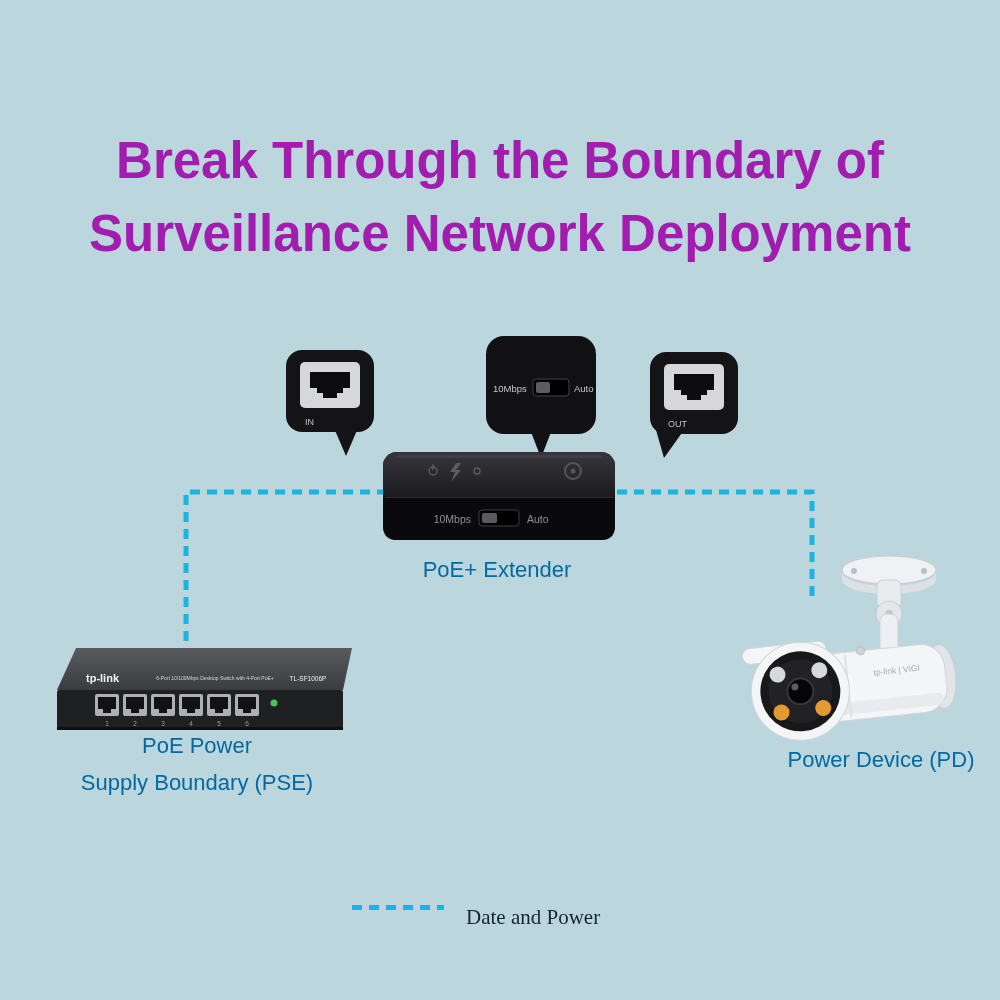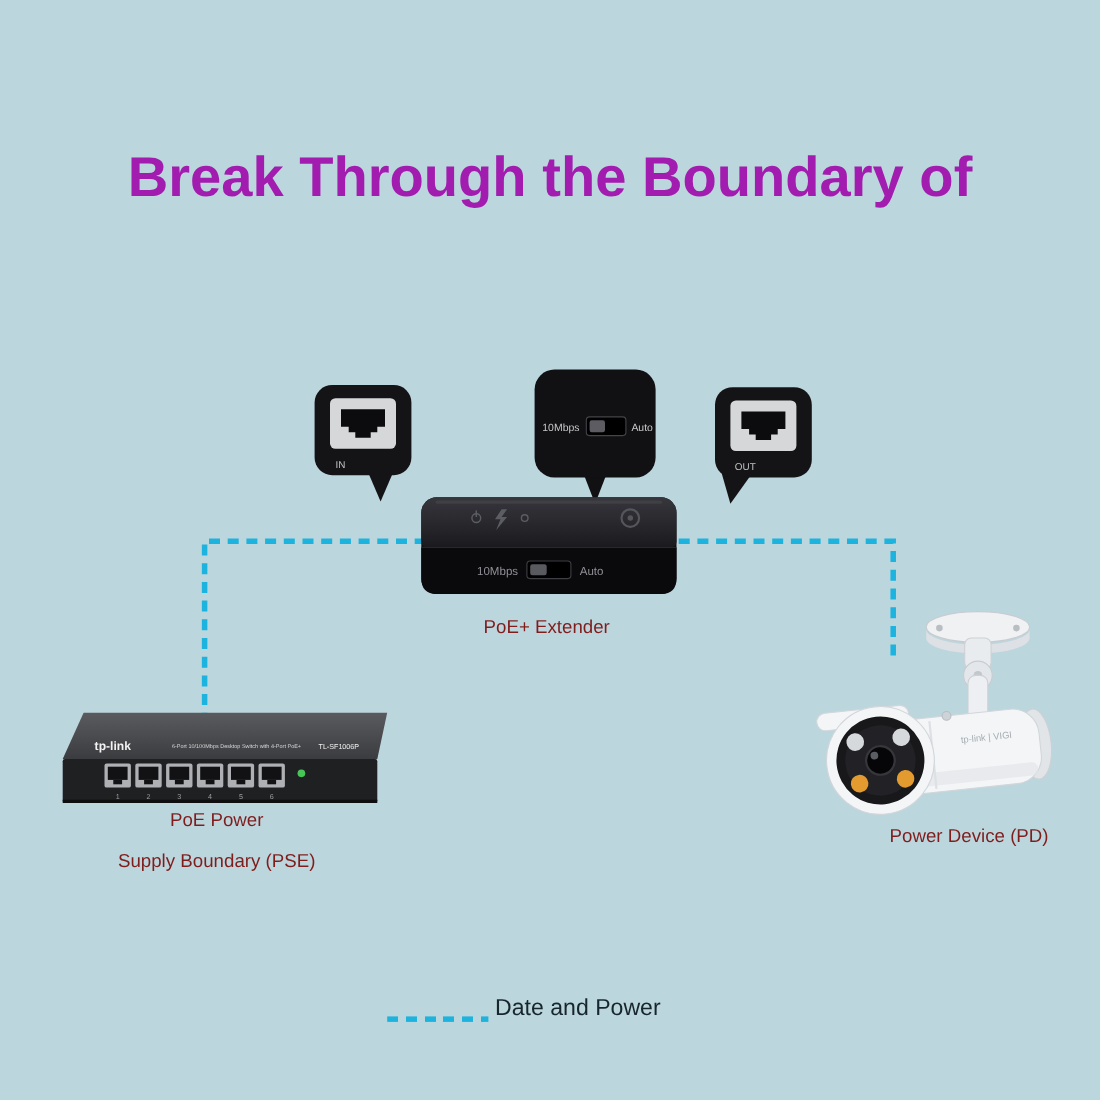--- a/index.html
+++ b/index.html
@@ -7,45 +7,46 @@
     position:relative; width:1000px; height:1000px;
     background:#bcd6dd; overflow:hidden;
     font-family:"Liberation Sans", sans-serif;
   }
   .heading {
     position:absolute; top:124px; left:0; width:1000px;
     text-align:center; color:#a21caf;
     font-size:51px; font-weight:700; line-height:73px;
   }
   .caption {
-    position:absolute; color:#7f1d1d; font-size:17px;
+    position:absolute; color:#0369a1; font-size:22px;
     text-align:center; line-height:37px; font-weight:400;
   }
   .caption-extender { left:347px; top:551px; width:300px; }
   .caption-switch   { left:22px;  top:727px; width:350px; }
   .caption-camera   { left:731px; top:741px; width:300px; }
   #art { position:absolute; left:0; top:0; }
   #art text { font-family:"Liberation Sans", sans-serif; }
   .legend {
     position:absolute; left:352px; top:905px;
-    display:flex; align-items:flex-end; gap:6px;
+    display:flex; align-items:flex-start; gap:22px;font-family:Liberation Serif, serif;
   }
   .legend-dash {
     width:92px; height:5px;
     background:repeating-linear-gradient(90deg,#1cb3de 0 10px, transparent 10px 17px);
   }
   .legend-text { font-size:21px; color:#17262e; }
 </style>
 </head>
 <body>
 
 <div class="canvas">
 
   <div class="heading">
     <div>Break Through the Boundary of</div>
+    <div>Surveillance Network Deployment</div>
   </div>
 
   <svg id="art" width="1000" height="1000" viewBox="0 0 1000 1000">
     <defs>
       <linearGradient id="swTopG" x1="0" y1="0" x2="0" y2="1">
         <stop offset="0" stop-color="#5a5b5e"></stop>
           <stop offset="1" stop-color="#3b3c3f"></stop>
       </linearGradient>
       <linearGradient id="extTopG" x1="0" y1="0" x2="0" y2="1">
         <stop offset="0" stop-color="#36363c"></stop>

